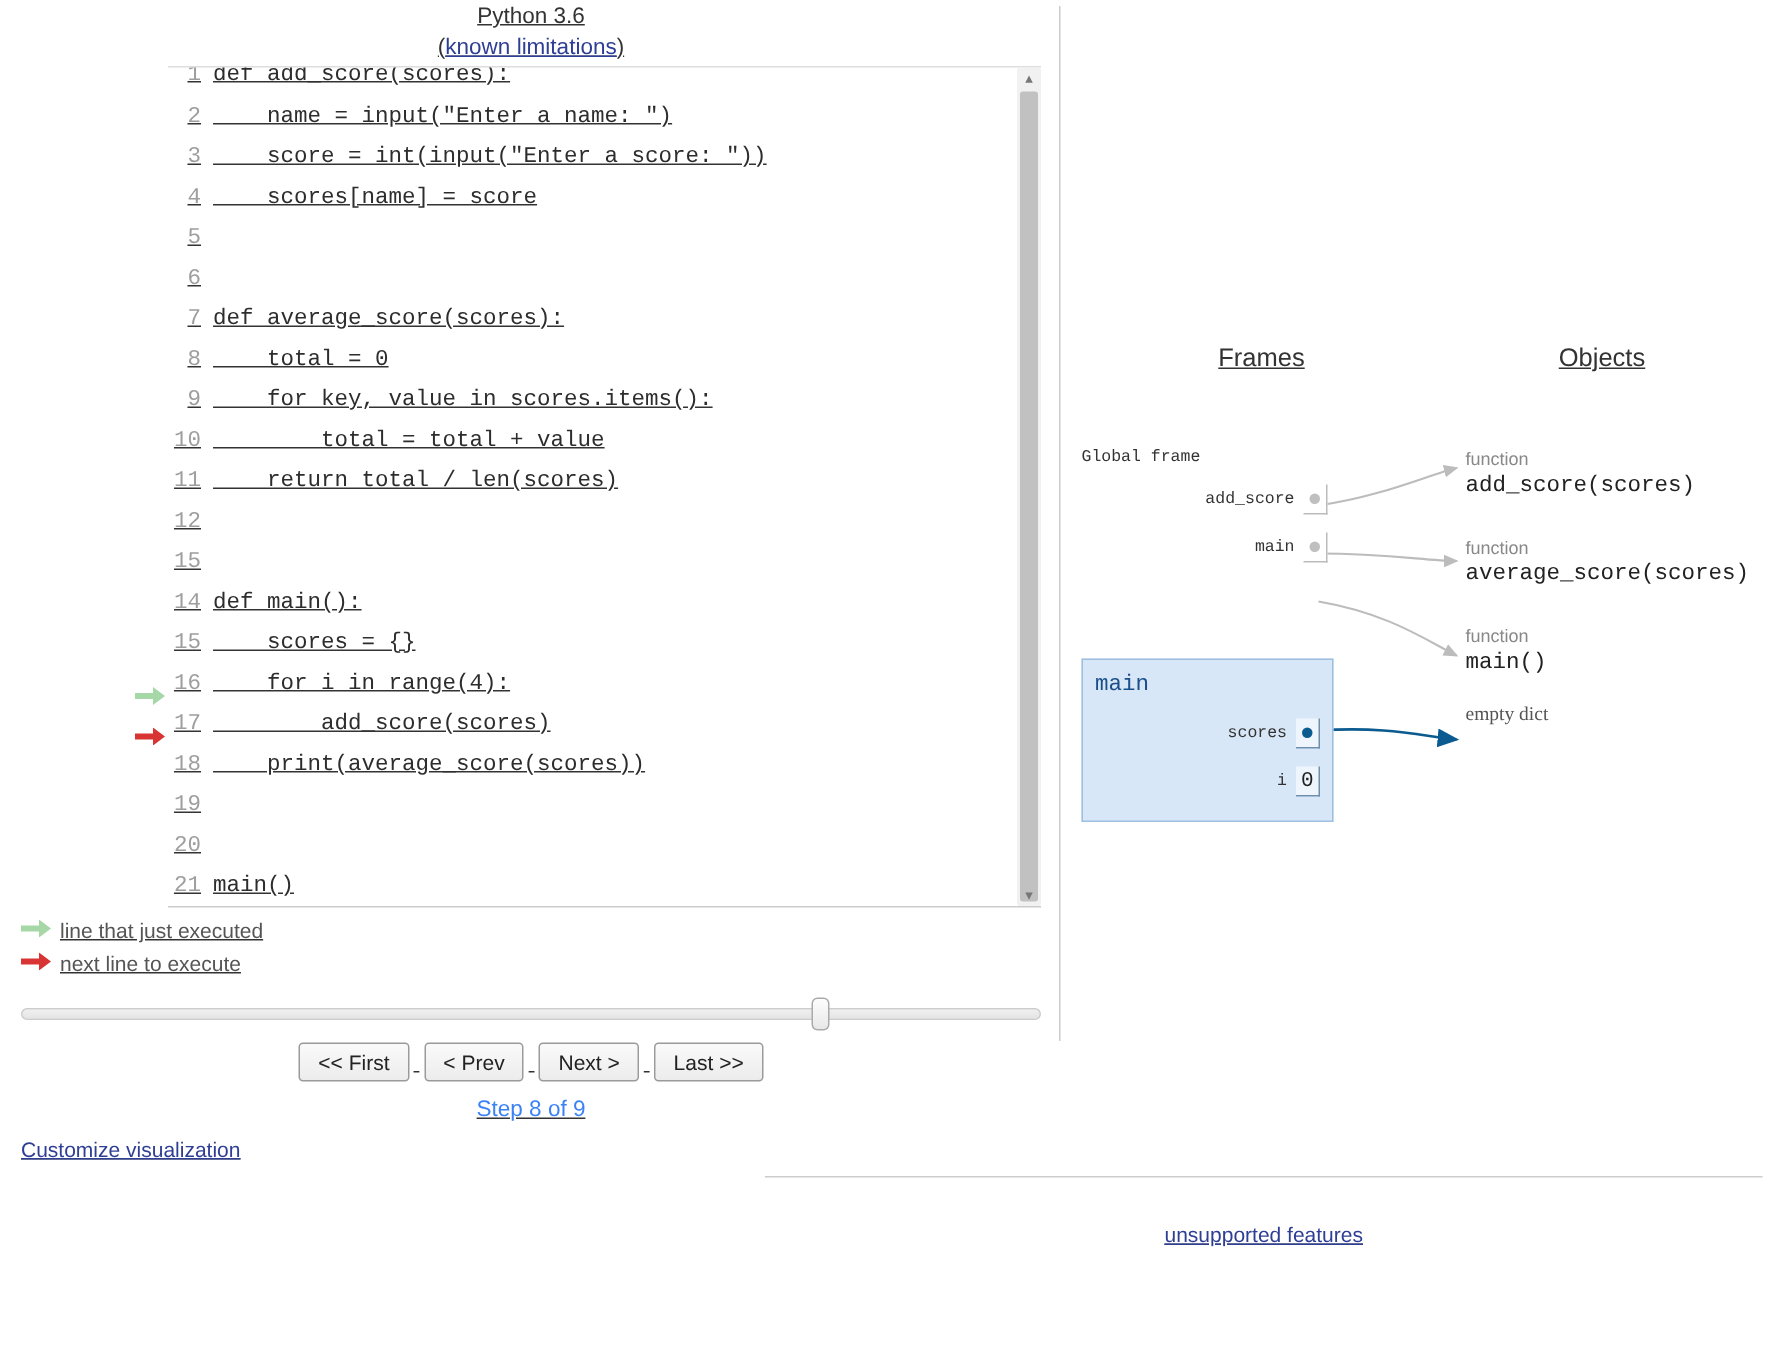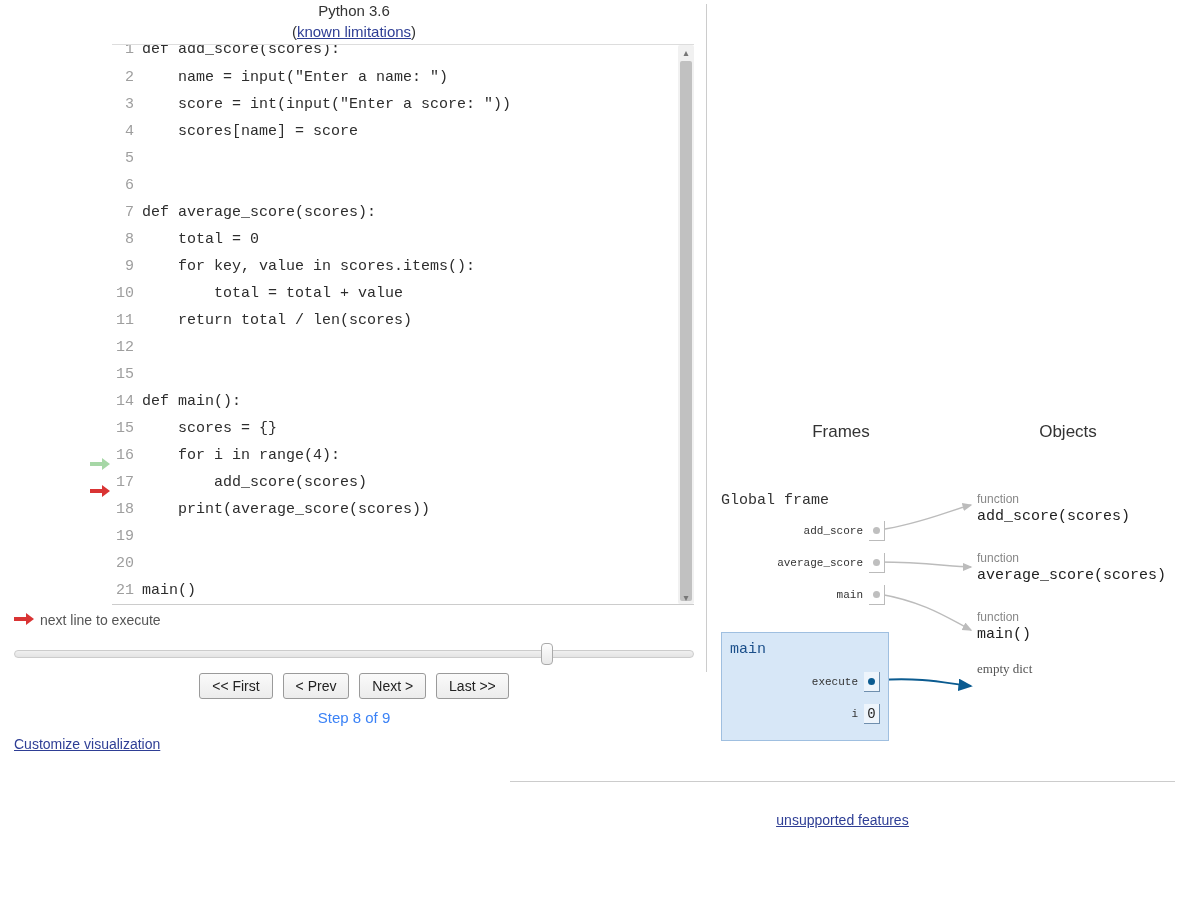--- a/index.html
+++ b/index.html
@@ -6,22 +6,23 @@
   html, body { margin: 0; padding: 0; }
   body {
     font-family: Verdana, Geneva, sans-serif;
     font-size: 14px;
     color: #333;
     background: #fff;
     width: 1185px;
   }
   .main-layout {
     display: flex;
-    align-items: flex-end;
+    align-items: center;
     gap: 0;
+    text-decoration: underline;
   }
   .left-col {
     width: 706px;
     padding: 0 10px 0 12px;
     position: relative;
   }
   .vdivider {
     width: 1px;
     background: #ccc;
     align-self: stretch;
@@ -211,21 +212,21 @@
   }
   .frame-block {
     position: absolute;
   }
   .global-frame {
     left: 0; top: 40px;
     width: 164px;
   }
   .global-title {
     font-family: "Courier New", monospace;
-    font-size: 15px;
+    font-size: 11px;
     color: #333;
     margin-bottom: 6px;
   }
   .var-row {
     display: flex;
     align-items: center;
     justify-content: flex-end;
     height: 32px;
     gap: 6px;
   }
@@ -291,21 +292,21 @@
     color: #222;
   }
   
   .arrow-layer {
     position: absolute;
     inset: 0;
     pointer-events: none;
   }
   
   .bottom-area {
-    margin-top: 29px;
+    margin-top: 10px;
     border-top: 1px solid #ccc;
     margin-left: 510px;
     margin-right: 10px;
     text-decoration: underline;
   }
   .bottom-link {
     text-align: center;
     margin-top: 30px;
   }
   .bottom-link a {
@@ -385,20 +386,28 @@
         <div class="scroll-thumb"></div>
         <div class="scroll-btn bot">▾</div>
       </div>
     </div>
 
 
     <div class="legend">
       <div class="legend-row">
         <span>
           <svg width="20" height="12">
+              <path d="M0 4 L12 4 L12 0 L20 6 L12 12 L12 8 L0 8 Z" fill="#a6d7a6"></path>
+            </svg>
+        </span>
+        <span>line that just executed</span>
+      </div>
+      <div class="legend-row">
+        <span>
+          <svg width="20" height="12">
               <path d="M0 4 L12 4 L12 0 L20 6 L12 12 L12 8 L0 8 Z" fill="#d93434"></path>
             </svg>
         </span>
         <span>next line to execute</span>
       </div>
     </div>
 
     <div class="slider-wrap">
       <div class="slider">
         <div class="slider-track"></div>
@@ -449,37 +458,31 @@
 
       <div class="frame-block global-frame">
         <div class="global-title">Global frame</div>
         <div class="var-row">
           <span class="var-name">add_score</span>
           <span class="var-box">
               <span class="var-dot"></span>
             </span>
         </div>
         <div class="var-row">
-          <span class="var-name">average_score</span>
-          <span class="var-box">
-              <span class="var-dot"></span>
-            </span>
-        </div>
-        <div class="var-row">
           <span class="var-name">main</span>
           <span class="var-box">
               <span class="var-dot"></span>
             </span>
         </div>
       </div>
 
       <div class="frame-block main-frame">
         <div class="frame-title">main</div>
         <div class="var-row">
-          <span class="var-name">execute</span>
+          <span class="var-name">scores</span>
           <span class="var-box">
               <span class="var-dot blue"></span>
             </span>
         </div>
         <div class="var-row">
           <span class="var-name">i</span>
           <span class="var-box">0</span>
         </div>
       </div>
 

